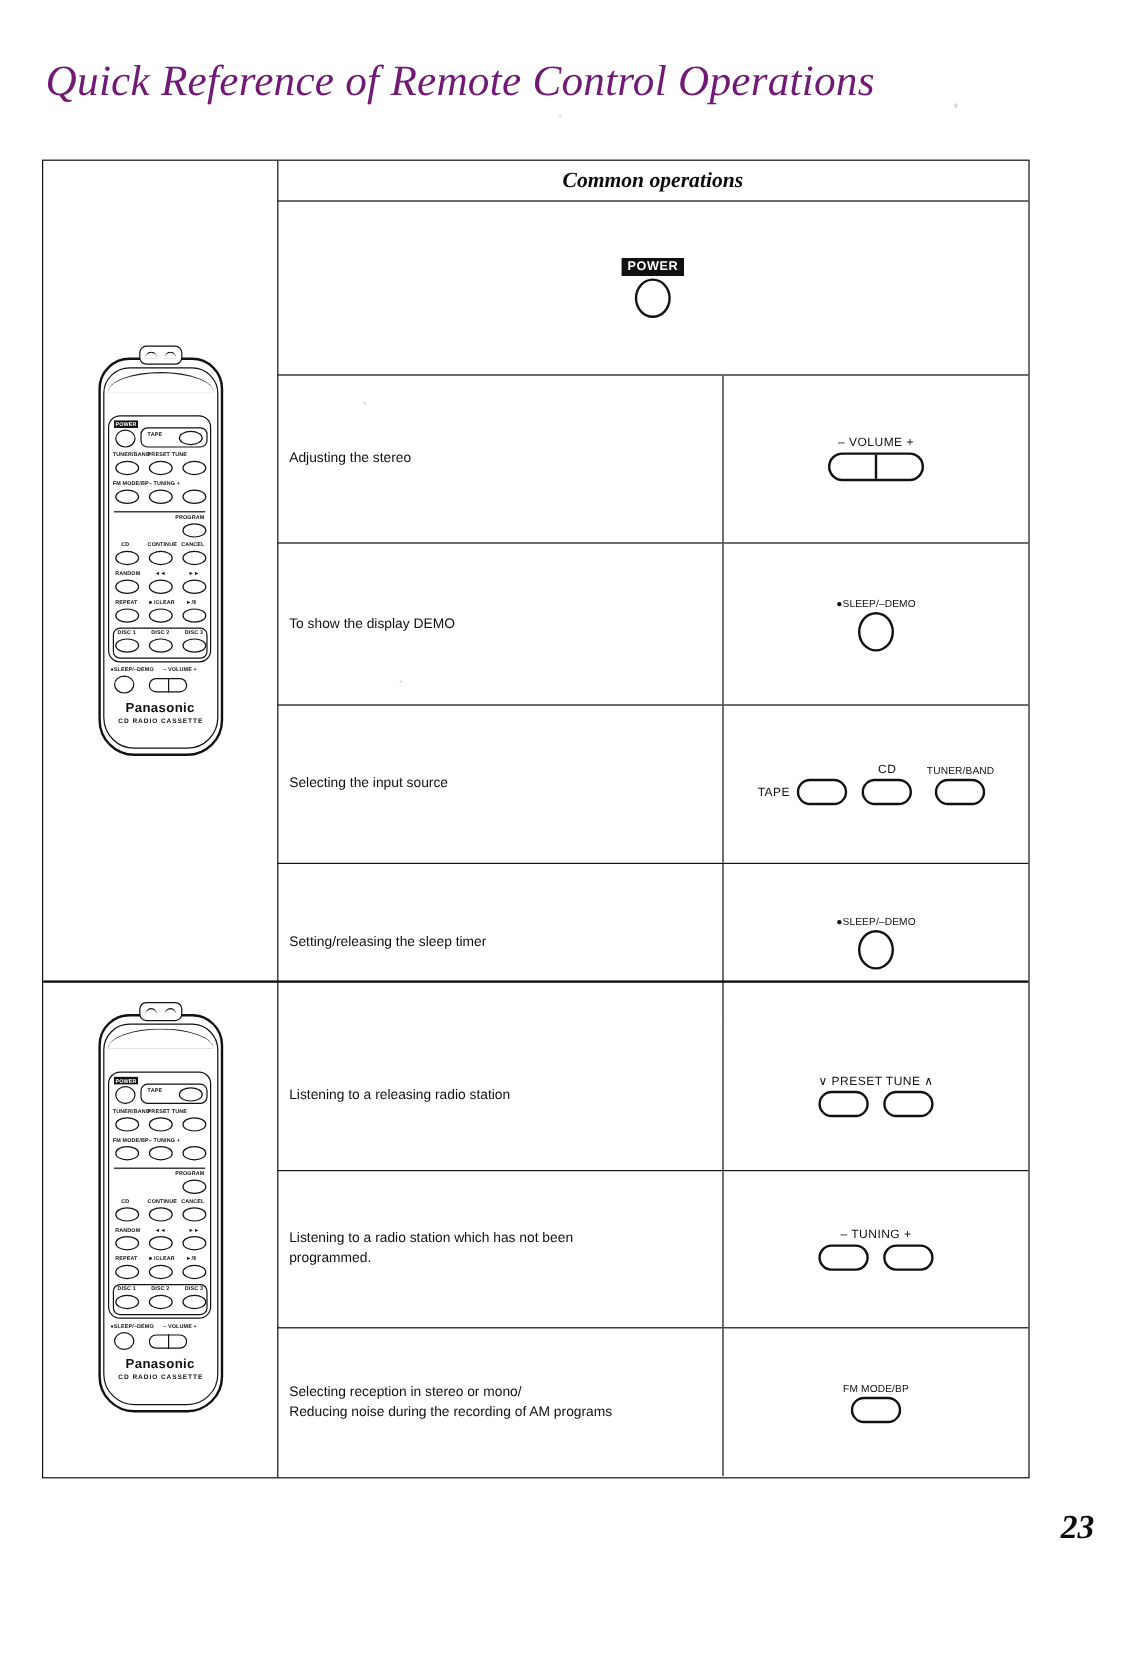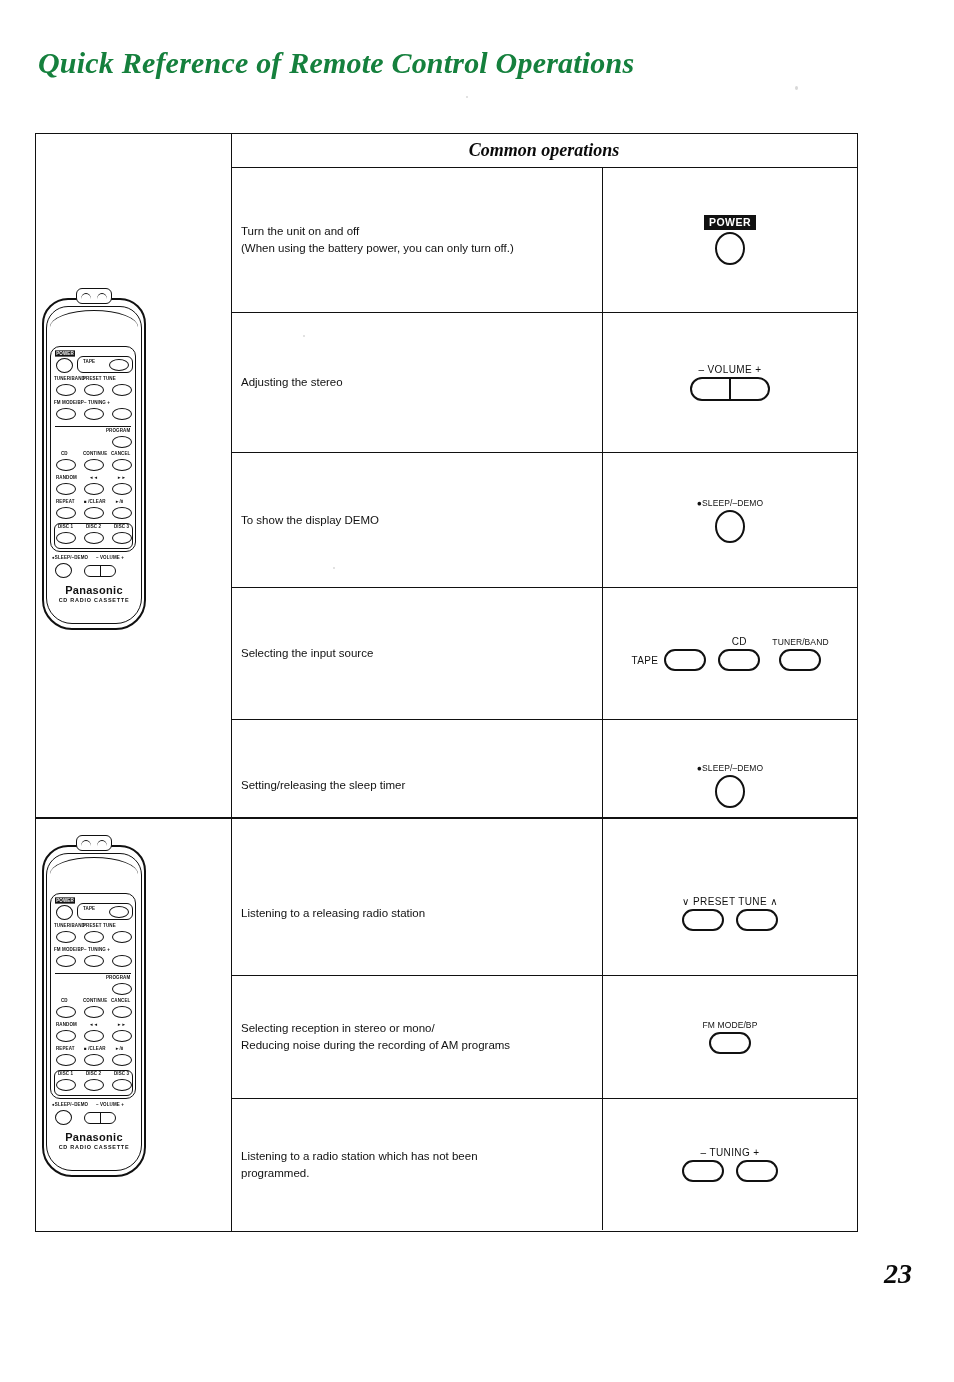--- a/index.html
+++ b/index.html
@@ -17,25 +17,25 @@
     overflow: hidden;
   }
 
   
   .page-title {
     position: absolute;
     left: 38px;
     top: 46px;
     font-family: "Liberation Serif", serif;
     font-style: italic;
-    font-weight: bold;
-    font-size: 30px;
+    font-weight: normal;
+    font-size: 36px;
     letter-spacing: 0.2px;
     white-space: nowrap;
-    color: #15803d;
+    color: #701a75;
   }
 
   
   .page-number {
     position: absolute;
     left: 884px;
     top: 1258px;
     font-family: "Liberation Serif", serif;
     font-style: italic;
     font-weight: bold;
@@ -222,21 +222,21 @@
     color: #111;
   }
 
   
   .remote-cell {
     position: absolute;
     left: 0;
     width: 195px;
     display: flex;
     align-items: flex-start;
-    justify-content: flex-start;
+    justify-content: center;
   }
   .remote {
     position: relative;
     width: 116px;
     height: 348px;
   }
   .remote-body {
     position: absolute;
     left: 6px;
     top: 14px;
@@ -458,26 +458,20 @@
         <div class="rsep" style="left:64px; top:281px; width:1px; height:12px;"></div>
 
         <div class="brand" style="top:300px;">Panasonic</div>
         <div class="brand-sub" style="top:314px;">CD RADIO CASSETTE</div>
       </div>
     </div>
 
     <div class="rows" style="top:34px;">
 
       <div class="row" style="height:145px;">
-        <div class="row-desc">
-          <p>
-            <span>Turn the unit on and off</span><br>
-            <span>(When using the battery power, you can only turn off.)</span>
-          </p>
-        </div>
         <div class="row-ctrl">
           <div class="ctrl-group">
             <span class="ctrl-label inv">POWER</span>
             <span class="btn-round"></span>
           </div>
         </div>
       </div>
 
       <div class="row" style="height:140px;">
         <div class="row-desc">
@@ -625,53 +619,53 @@
           <div class="ctrl-group">
             <span class="ctrl-label">∨ PRESET TUNE ∧</span>
             <div class="btn-pair">
               <span class="btn-pill"></span>
               <span class="btn-pill"></span>
             </div>
           </div>
         </div>
       </div>
 
+      <div class="row" style="height:131px;">
+        <div class="row-desc">
+          <p>
+            <span>Listening to a radio station which has not been</span><br>
+            <span>programmed.</span>
+          </p>
+        </div>
+        <div class="row-ctrl">
+          <div class="ctrl-group">
+            <span class="ctrl-label">– TUNING +</span>
+            <div class="btn-pair">
+              <span class="btn-pill"></span>
+              <span class="btn-pill"></span>
+            </div>
+          </div>
+        </div>
+      </div>
+
       <div class="row" style="height:123px;">
         <div class="row-desc">
           <p>
             <span>Selecting reception in stereo or mono/</span><br>
             <span>Reducing noise during the recording of AM programs</span>
           </p>
         </div>
         <div class="row-ctrl">
           <div class="ctrl-group">
             <span class="ctrl-label tight">FM MODE/BP</span>
             <span class="btn-pill"></span>
           </div>
         </div>
       </div>
 
-      <div class="row" style="height:131px;">
-        <div class="row-desc">
-          <p>
-            <span>Listening to a radio station which has not been</span><br>
-            <span>programmed.</span>
-          </p>
-        </div>
-        <div class="row-ctrl">
-          <div class="ctrl-group">
-            <span class="ctrl-label">– TUNING +</span>
-            <div class="btn-pair">
-              <span class="btn-pill"></span>
-              <span class="btn-pill"></span>
-            </div>
-          </div>
-        </div>
-      </div>
-
     </div>
   </div>
 
 </div>
 
 <div class="page-number">23</div>
 
 <div class="scan-fleck" style="left:795px; top:86px; width:3px; height:4px;"></div>
 <div class="scan-fleck" style="left:466px; top:96px; width:2px; height:2px;"></div>
 <div class="scan-fleck" style="left:303px; top:335px; width:2px; height:2px;"></div>

